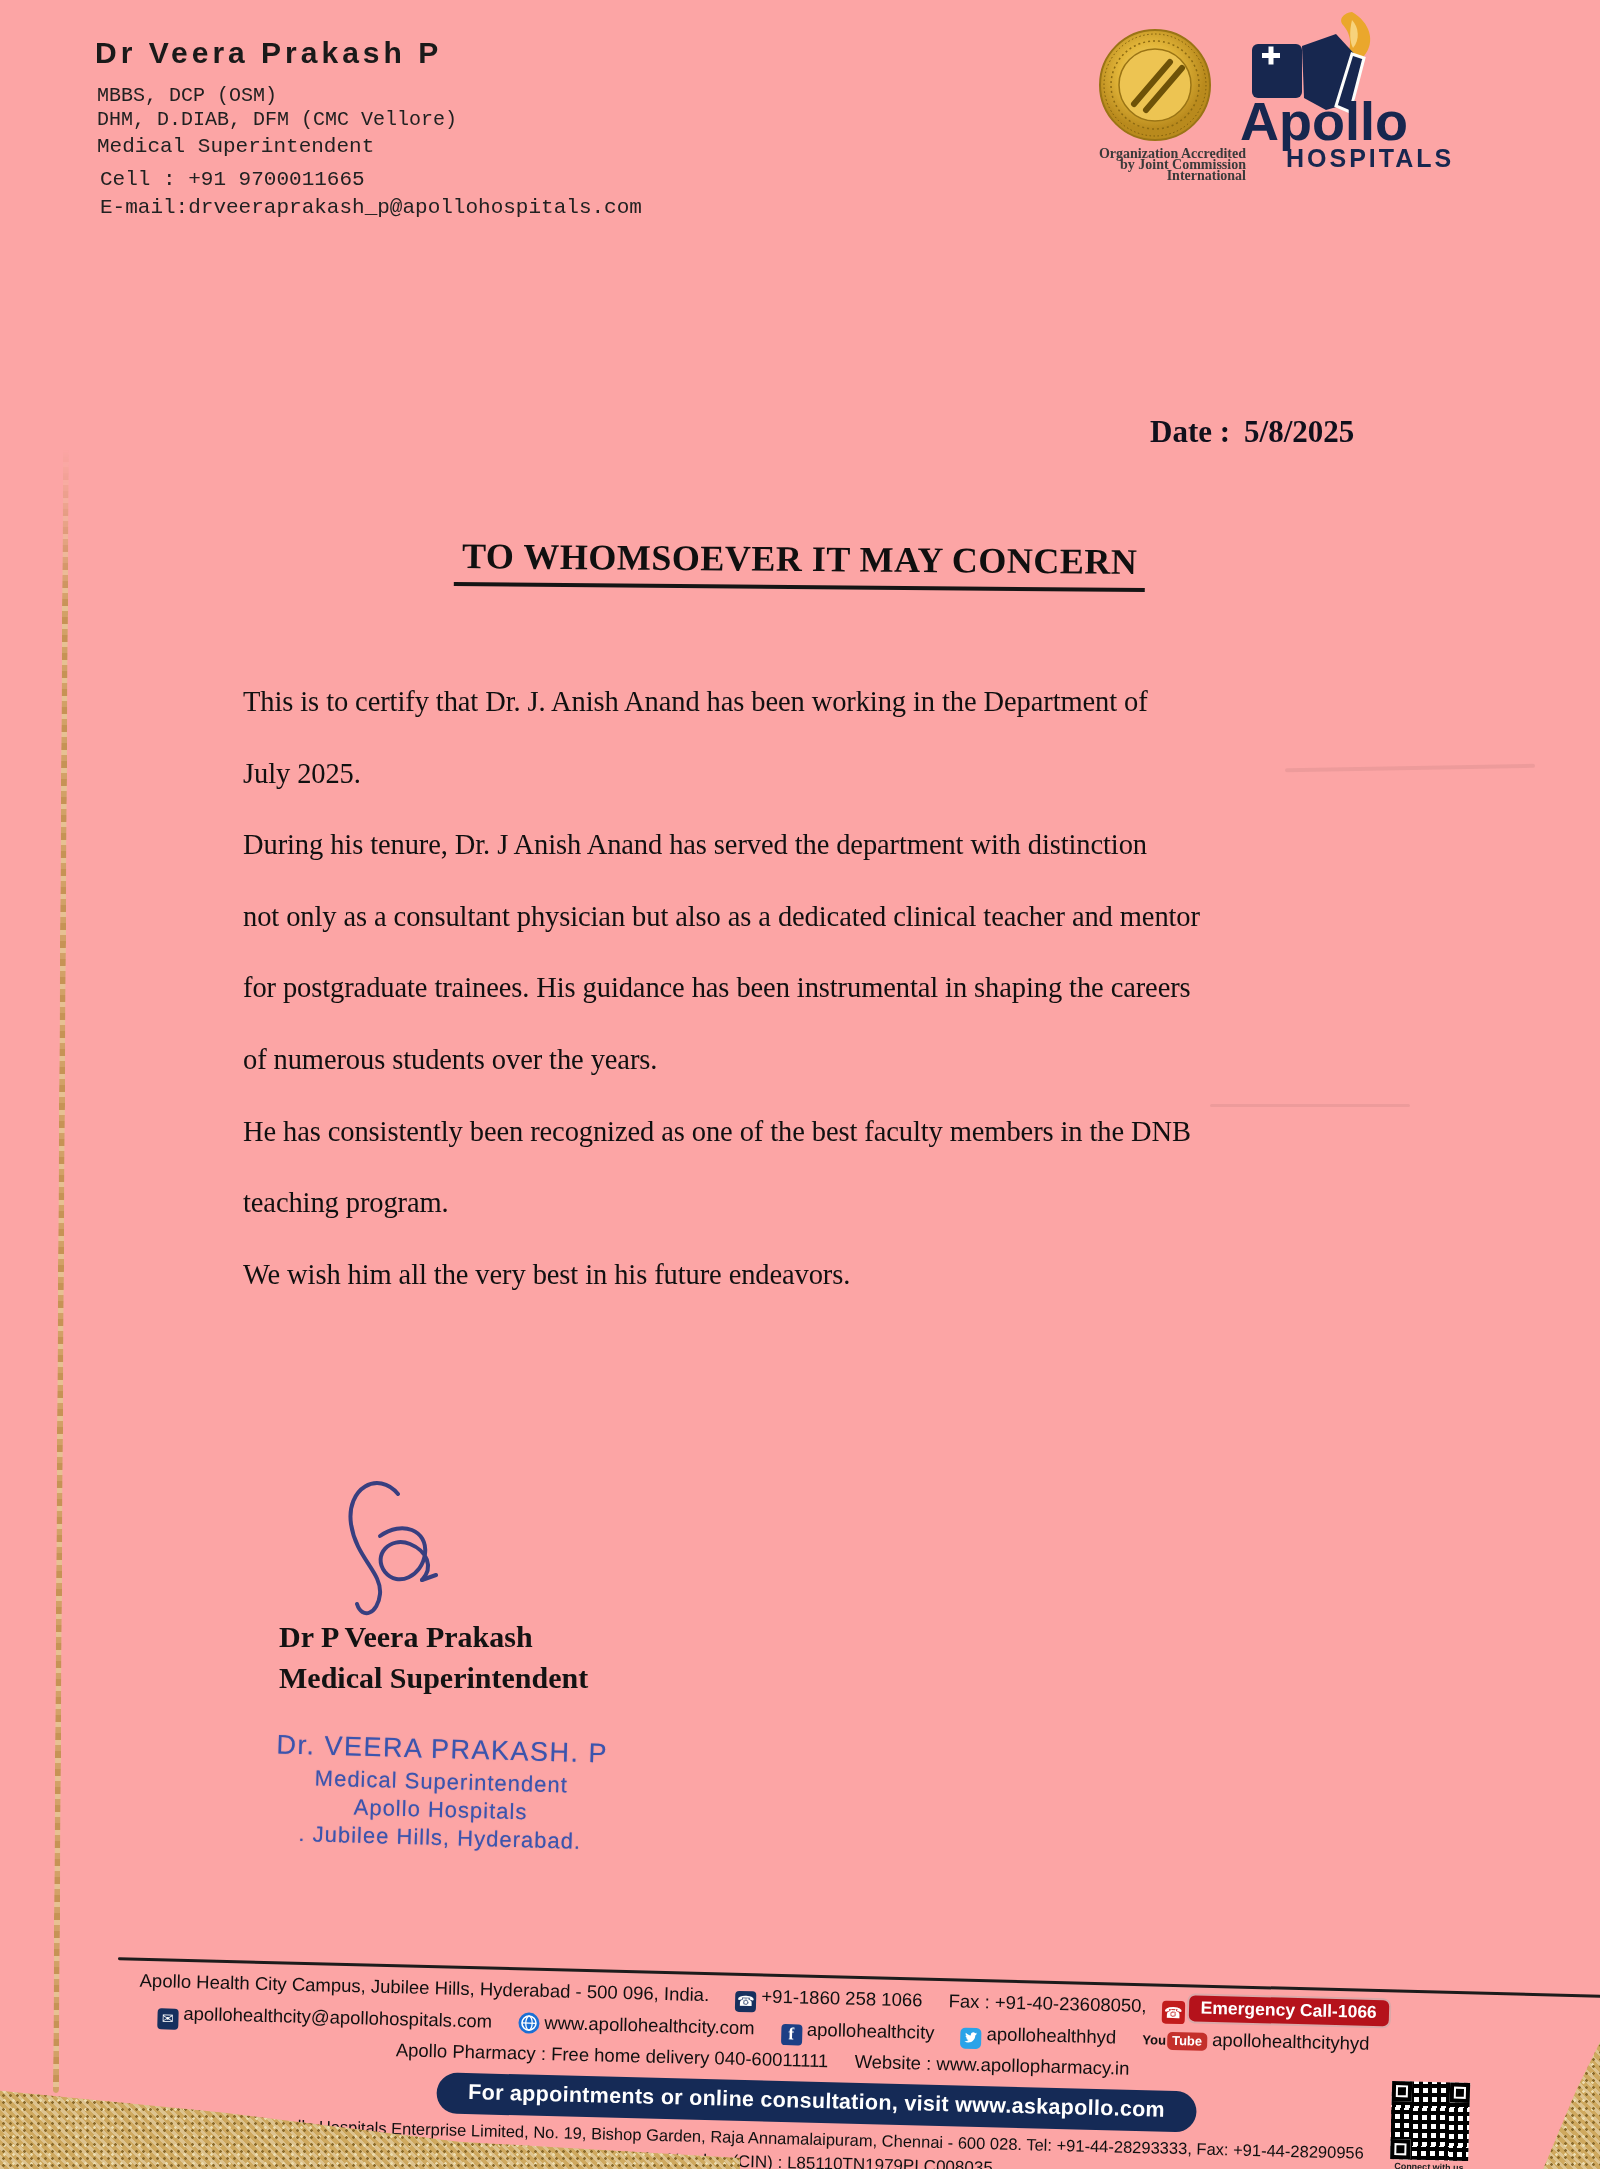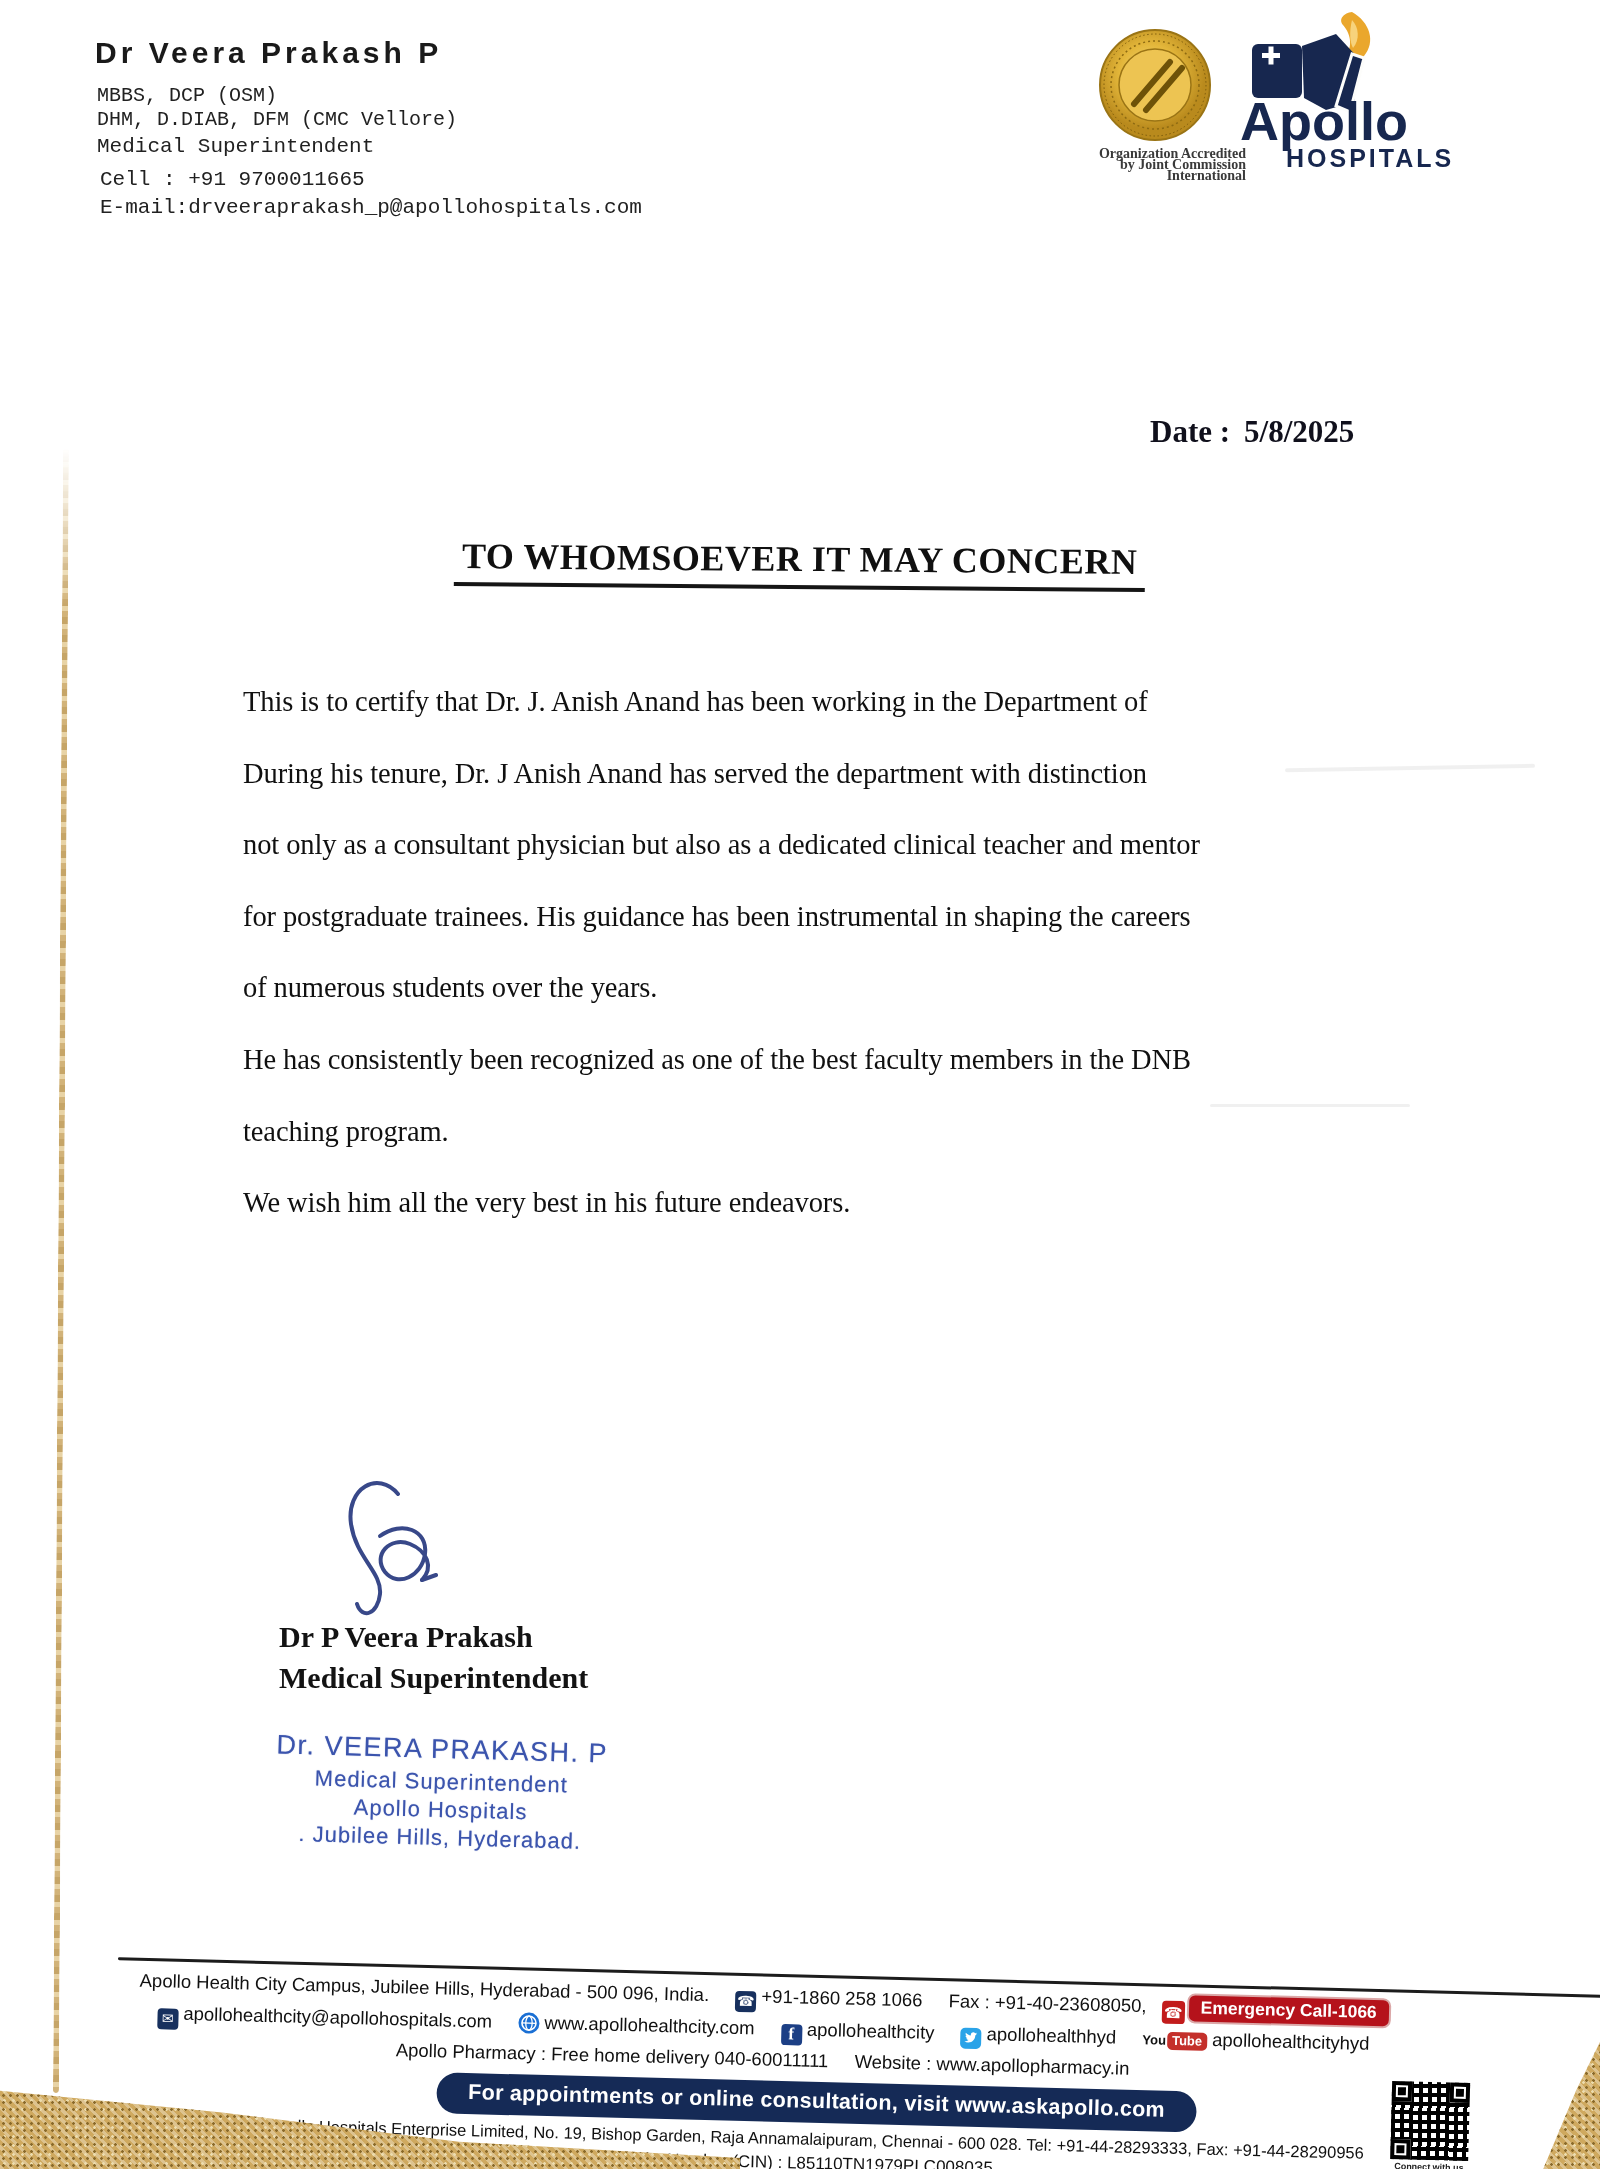--- a/index.html
+++ b/index.html
@@ -1,18 +1,18 @@
 <!DOCTYPE html>
 <html><head>
 <meta charset="utf-8">
 <style>
   html,body{margin:0;padding:0;background:#d9d9d9;}
   .page{
     position:relative;width:1600px;height:2169px;margin:0 auto;
-    background:#ffffff;overflow:hidden;
+    background:#fca5a5;overflow:hidden;
     font-family:"Liberation Serif",serif;color:#141414;
   }
   
   .lh-name{position:absolute;left:95px;top:36px;font-family:"Liberation Sans",sans-serif;
     font-weight:700;font-size:30px;letter-spacing:4px;color:#1a1a1a;}
   .lh-line{position:absolute;font-family:Liberation Mono, monospace;color:#212121;}
   .lh-cred1{left:97px;top:84px;font-size:20px;}
   .lh-cred2{left:97px;top:108px;font-size:20px;}
   .lh-role{left:97px;top:135px;font-size:21px;}
   .lh-cell{left:100px;top:168px;font-size:21px;}
@@ -148,20 +148,21 @@
   <div class="date-line">
     <span>Date :</span><span class="val">5/8/2025</span>
   </div>
 
   <div class="title-wrap">
     <span class="title">TO WHOMSOEVER IT MAY CONCERN</span>
   </div>
 
   <div class="body-text">
     <div><span>This is to certify that </span><span class="b">Dr. J. Anish Anand</span><span> has been working in the Department of</span></div>
+    <div>July 2025.</div>
     <div>During his tenure, Dr. J Anish Anand has served the department with distinction</div>
     <div>not only as a consultant physician but also as a dedicated clinical teacher and mentor</div>
     <div>for postgraduate trainees. His guidance has been instrumental in shaping the careers</div>
     <div>of numerous students over the years.</div>
     <div>He has consistently been recognized as one of the best faculty members in the DNB</div>
     <div>teaching program.</div>
     <div>We wish him all the very best in his future endeavors.</div>
   </div>
 
   <div class="smudge" style="left:1285px;top:766px;width:250px;height:4px;transform:rotate(-1deg);"></div>

